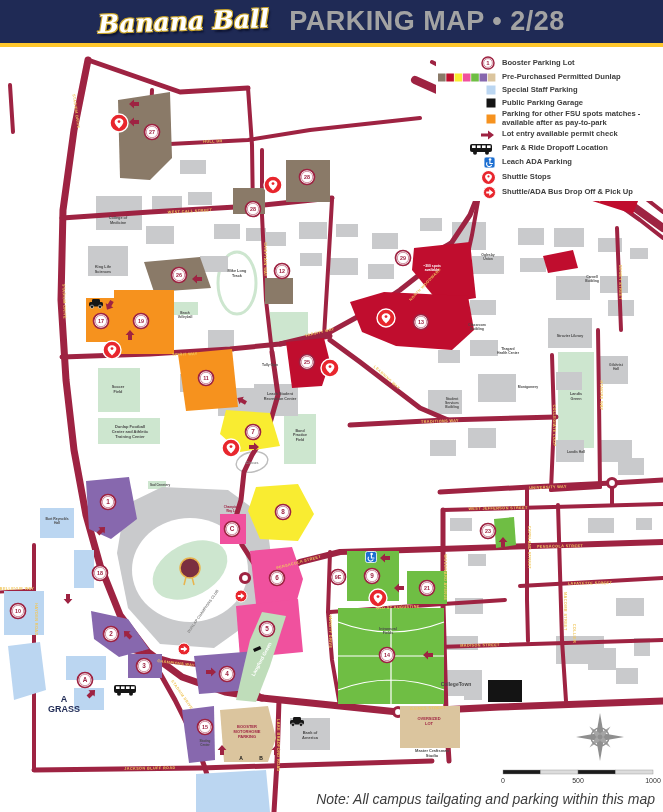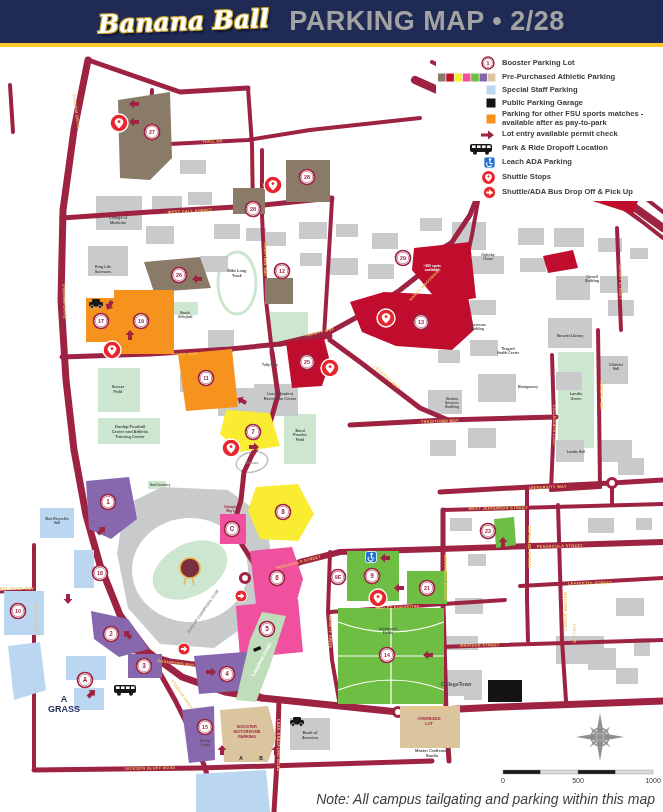--- a/index.html
+++ b/index.html
@@ -624,21 +624,21 @@
           <svg width="58" height="9">
             <rect x="0" y="0.5" width="7.6" height="8" fill="#8A7A68"></rect>
             <rect x="8.3" y="0.5" width="7.6" height="8" fill="#C00D2E"></rect>
             <rect x="16.6" y="0.5" width="7.6" height="8" fill="#F9EC31"></rect>
             <rect x="24.900000000000002" y="0.5" width="7.6" height="8" fill="#F0519E"></rect>
             <rect x="33.2" y="0.5" width="7.6" height="8" fill="#6FBE44"></rect>
             <rect x="41.5" y="0.5" width="7.6" height="8" fill="#8768AE"></rect>
             <rect x="49.800000000000004" y="0.5" width="7.6" height="8" fill="#DBC59E"></rect>
           </svg>
         </span>
-        <span class="llabel">Pre-Purchased Athletic Parking</span>
+        <span class="llabel">Pre-Purchased Permitted Dunlap</span>
       </div>
       <div class="lrow">
         <span class="licon">
           <svg width="10" height="10">
             <rect x="0.5" y="0.5" width="9" height="9" fill="#BBD6F1"></rect>
           </svg>
         </span>
         <span class="llabel">Special Staff Parking</span>
       </div>
       <div class="lrow">
@@ -648,21 +648,21 @@
           </svg>
         </span>
         <span class="llabel">Public Parking Garage</span>
       </div>
       <div class="lrow">
         <span class="licon">
           <svg width="10" height="10">
             <rect x="0.5" y="0.5" width="9" height="9" fill="#F6921E"></rect>
           </svg>
         </span>
-        <span class="llabel">Parking for other FSU sports matches - available after as pay-to-park</span>
+        <span class="llabel">Parking for other FSU spots matches - available after as pay-to-park</span>
       </div>
       <div class="lrow">
         <span class="licon">
           <svg width="16" height="10">
             <path d="M1,3.5 h7 v-3 l6,4.5 -6,4.5 v-3 h-7 z" fill="#9E2342"></path>
           </svg>
         </span>
         <span class="llabel">Lot entry available permit check</span>
       </div>
       <div class="lrow">

